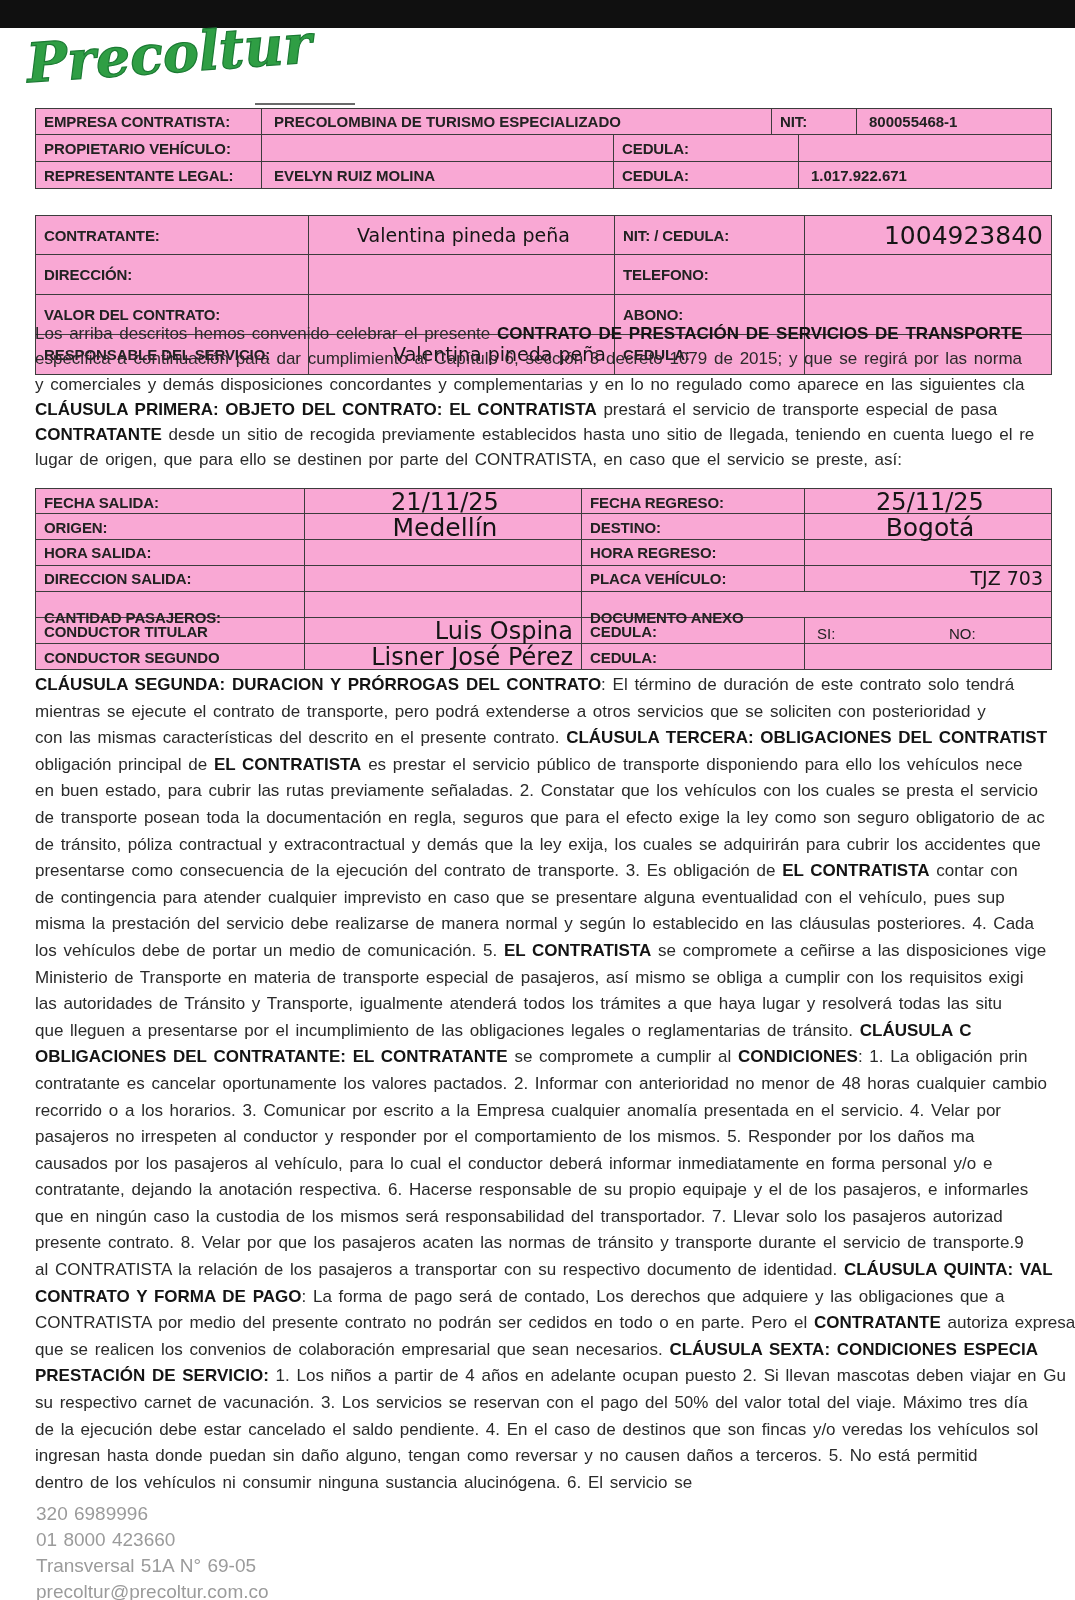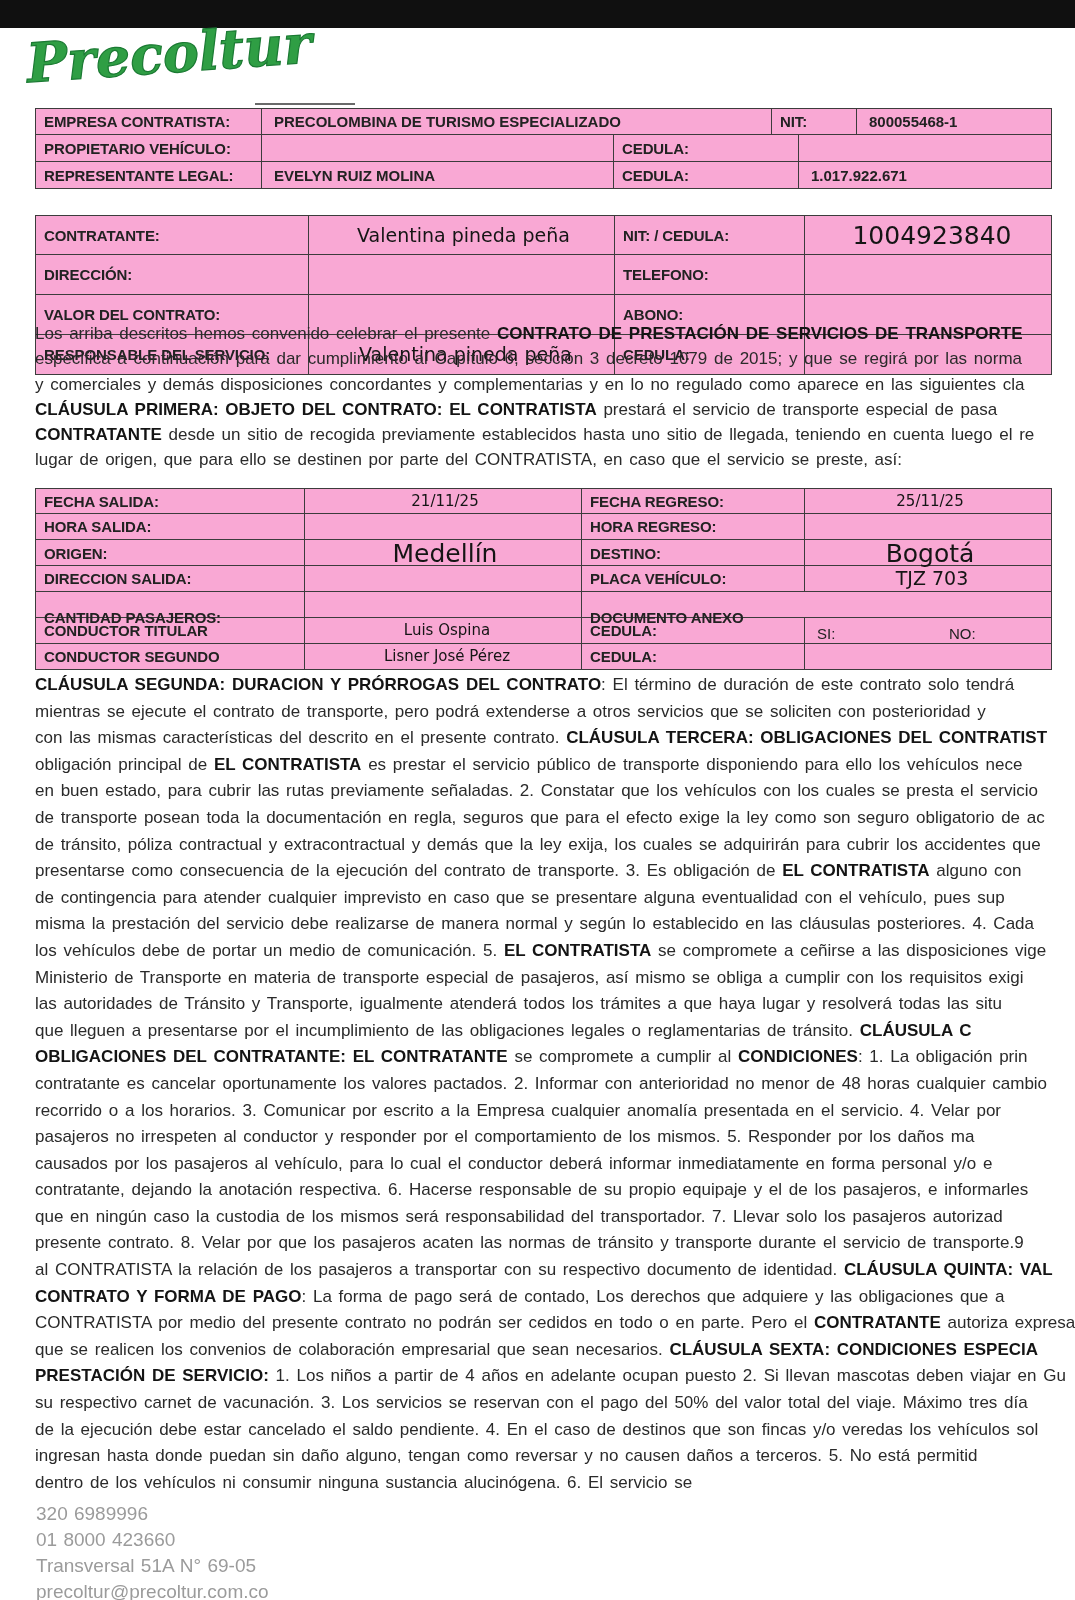--- a/index.html
+++ b/index.html
@@ -29,24 +29,24 @@
   .t1 .row:first-child{grid-template-columns:225px 510px 85px auto;}
 
   .t2{top:215px;}
   .t2 .row{height:40px;grid-template-columns:272px 306px 190px auto;}
 
   .t3{top:488px;}
   .t3 .row{height:26px;grid-template-columns:268px 277px 223px auto;}
 
   .hand{font-family:"DejaVu Sans",sans-serif;font-weight:400;color:#151515;line-height:1;}
   .hand.sm{font-size:19px;}
-  .hand.md{font-size:15px;}
+  .hand.md{font-size:24px;}
   .hand.lg{font-size:25px;}
   .a-center{justify-content:center;}
-  .a-left{justify-content:center;padding-left:16px;}
+  .a-left{justify-content:flex-end;padding-left:16px;}
 
   .split{display:flex;font-weight:400;margin-top:32px;}
   .split span:first-child{width:132px;}
 
   
   .para{position:absolute;left:35px;width:1200px;}
   .line{white-space:nowrap;overflow:hidden;font-size:17px;word-spacing:2px;color:#2a2a2a;}
   .intro{top:321px;}
   .intro .line{height:25.3px;line-height:25.3px;}
   .parabody{top:672px;}
@@ -140,34 +140,34 @@
         <div class="cell lab">FECHA SALIDA:</div>
         <div class="cell val a-center">
           <span class="hand md">21/11/25</span>
         </div>
         <div class="cell lab">FECHA REGRESO:</div>
         <div class="cell val a-center">
           <span class="hand md">25/11/25</span>
         </div>
       </div>
       <div class="row">
+        <div class="cell lab">ORIGEN:</div>
+        <div class="cell val a-center">
+          <span class="hand lg">Medellín</span>
+        </div>
+        <div class="cell lab">DESTINO:</div>
+        <div class="cell val a-center">
+          <span class="hand lg">Bogotá</span>
+        </div>
+      </div>
+      <div class="row">
         <div class="cell lab">HORA SALIDA:</div>
         <div class="cell val"></div>
         <div class="cell lab">HORA REGRESO:</div>
         <div class="cell val"></div>
-      </div>
-      <div class="row">
-        <div class="cell lab">ORIGEN:</div>
-        <div class="cell val a-center">
-          <span class="hand lg">Medellín</span>
-        </div>
-        <div class="cell lab">DESTINO:</div>
-        <div class="cell val a-center">
-          <span class="hand lg">Bogotá</span>
-        </div>
       </div>
       <div class="row">
         <div class="cell lab">DIRECCION SALIDA:</div>
         <div class="cell val"></div>
         <div class="cell lab">PLACA VEHÍCULO:</div>
         <div class="cell val a-left">
           <span class="hand sm">TJZ 703</span>
         </div>
       </div>
       <div class="row">
@@ -198,21 +198,21 @@
     </div>
 
   <div class="para parabody">
       <div class="line"><span class="b">CLÁUSULA SEGUNDA: DURACION Y PRÓRROGAS DEL CONTRATO</span><span>: El término de duración de este contrato solo tendrá</span></div>
       <div class="line"><span>mientras se ejecute el contrato de transporte, pero podrá extenderse a otros servicios que se soliciten con posterioridad y</span></div>
       <div class="line"><span>con las mismas características del descrito en el presente contrato. </span><span class="b">CLÁUSULA TERCERA: OBLIGACIONES DEL CONTRATIST</span></div>
       <div class="line"><span>obligación principal de </span><span class="b">EL CONTRATISTA</span><span> es prestar el servicio público de transporte disponiendo para ello los vehículos nece</span></div>
       <div class="line"><span>en buen estado, para cubrir las rutas previamente señaladas. 2. Constatar que los vehículos con los cuales se presta el servicio</span></div>
       <div class="line"><span>de transporte posean toda la documentación en regla, seguros que para el efecto exige la ley como son seguro obligatorio de ac</span></div>
       <div class="line"><span>de tránsito, póliza contractual y extracontractual y demás que la ley exija, los cuales se adquirirán para cubrir los accidentes que</span></div>
-      <div class="line"><span>presentarse como consecuencia de la ejecución del contrato de transporte. 3. Es obligación de </span><span class="b">EL CONTRATISTA</span><span> alguno con</span></div>
+      <div class="line"><span>presentarse como consecuencia de la ejecución del contrato de transporte. 3. Es obligación de </span><span class="b">EL CONTRATISTA</span><span> contar con</span></div>
       <div class="line"><span>de contingencia para atender cualquier imprevisto en caso que se presentare alguna eventualidad con el vehículo, pues sup</span></div>
       <div class="line"><span>misma la prestación del servicio debe realizarse de manera normal y según lo establecido en las cláusulas posteriores. 4. Cada</span></div>
       <div class="line"><span>los vehículos debe de portar un medio de comunicación. 5. </span><span class="b">EL CONTRATISTA</span><span> se compromete a ceñirse a las disposiciones vige</span></div>
       <div class="line"><span>Ministerio de Transporte en materia de transporte especial de pasajeros, así mismo se obliga a cumplir con los requisitos exigi</span></div>
       <div class="line"><span>las autoridades de Tránsito y Transporte, igualmente atenderá todos los trámites a que haya lugar y resolverá todas las situ</span></div>
       <div class="line"><span>que lleguen a presentarse por el incumplimiento de las obligaciones legales o reglamentarias de tránsito. </span><span class="b">CLÁUSULA C</span></div>
       <div class="line"><span class="b">OBLIGACIONES DEL CONTRATANTE: EL CONTRATANTE</span><span> se compromete a cumplir al </span><span class="b">CONDICIONES</span><span>: 1. La obligación prin</span></div>
       <div class="line"><span>contratante es cancelar oportunamente los valores pactados. 2. Informar con anterioridad no menor de 48 horas cualquier cambio</span></div>
       <div class="line"><span>recorrido o a los horarios. 3. Comunicar por escrito a la Empresa cualquier anomalía presentada en el servicio. 4. Velar por</span></div>
       <div class="line"><span>pasajeros no irrespeten al conductor y responder por el comportamiento de los mismos. 5. Responder por los daños ma</span></div>

